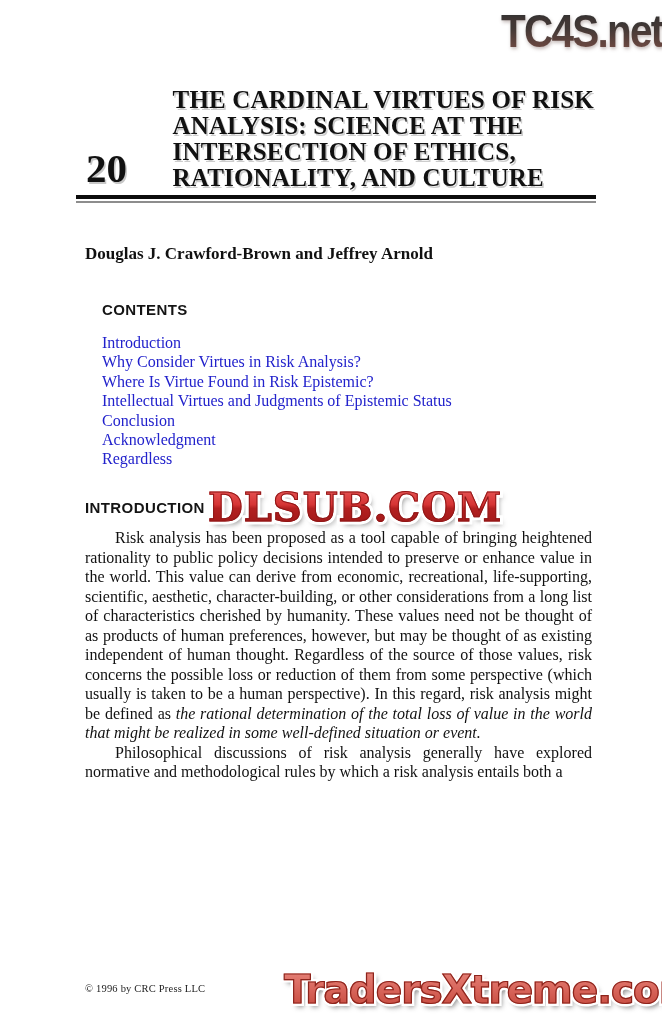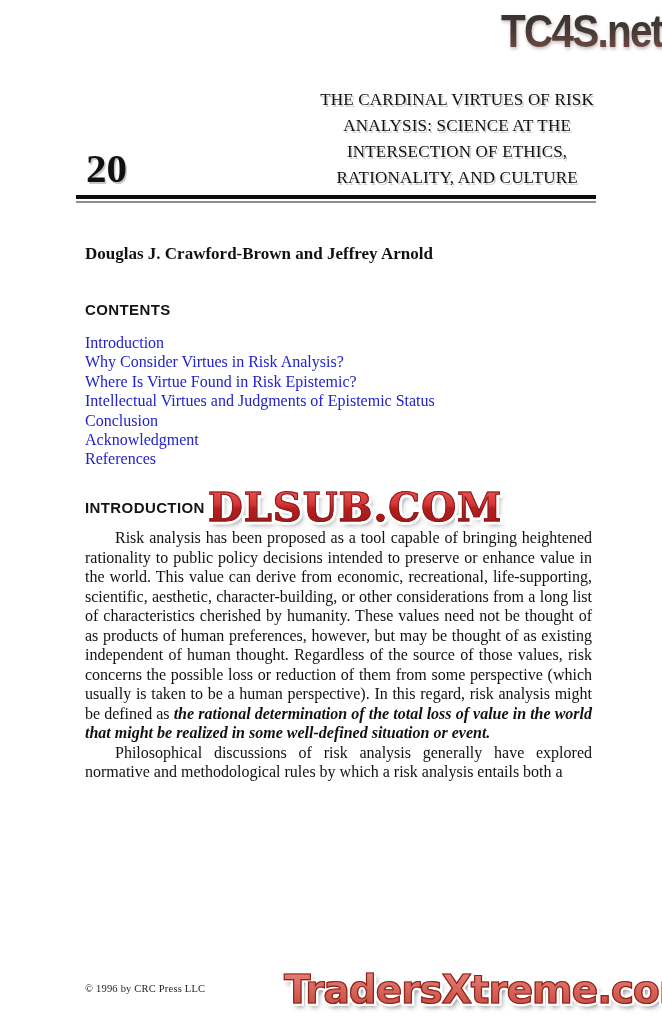--- a/index.html
+++ b/index.html
@@ -30,38 +30,38 @@
   }
 
   
   .chapter-number {
     position: absolute; left: 86px; top: 148px;
     font-weight: bold; font-size: 41px; line-height: 1;
     text-shadow: 1.5px 1.5px 0 rgba(130,130,130,0.45);
   }
   .chapter-title {
     position: absolute; right: 68px; top: 87px;
-    text-align: center;
-    font-weight: normal; font-size: 17px; line-height: 26px;
+    text-align: left;
+    font-weight: bold; font-size: 25px; line-height: 26px;
     letter-spacing: 0.2px;
     text-shadow: 1.5px 1.5px 0 rgba(130,130,130,0.4);
   }
   .rule {
     position: absolute; left: 76px; top: 195px; width: 520px;
   }
   .rule .bar-black { height: 4px; background: #0c0c0c; }
   .rule .bar-gray  { height: 2px; background: #8d8d8d; margin-top: 2px; }
 
   .authors {
     position: absolute; left: 85px; top: 244px;
     font-weight: bold; font-size: 17px;
   }
 
   
-  .contents { position: absolute; left: 85px; top: 301px; }
+  .contents { position: absolute; left: 102px; top: 301px; }
   .sans-heading {
     font-family: "Liberation Sans", sans-serif;
     font-weight: bold; font-size: 15px; letter-spacing: 0.4px;
     color: #141414;
   }
   .toc { list-style: none; margin: 15px 0 0 0; padding: 0; }
   .toc li {
     font-size: 16px; line-height: 19.4px;
     color: #2222cc;
   }
@@ -69,21 +69,21 @@
 
   
   .intro-heading { position: absolute; left: 85px; top: 499px; }
 
   .body-text {
     position: absolute; left: 85px; top: 528px; width: 507px;
     font-size: 16px; line-height: 19.5px;
     text-align: justify;
   }
   .body-text p { margin: 0; text-indent: 30px; }
-  .body-text em { font-style: italic; font-weight: bold; }
+  .body-text em { font-style: italic; }
 
   
   .copyright {
     position: absolute; left: 85px; top: 983px;
     font-size: 10.5px; letter-spacing: 0.2px; color: #1c1c1c;
   }
 
   
   .stamp { position: absolute; z-index: 5; }
   .stamp .layer { position: absolute; left: 0; top: 0; white-space: nowrap; }
@@ -147,21 +147,21 @@
 
 <div class="contents">
   <div class="sans-heading">CONTENTS</div>
   <ul class="toc">
     <li><span>Introduction</span></li>
     <li><span>Why Consider Virtues in Risk Analysis?</span></li>
     <li><span>Where Is Virtue Found in Risk Epistemic?</span></li>
     <li><span>Intellectual Virtues and Judgments of Epistemic Status</span></li>
     <li><span>Conclusion</span></li>
     <li><span>Acknowledgment</span></li>
-    <li><span>References</span></li>
+    <li><span>Regardless</span></li>
   </ul>
 </div>
 
 <div class="sans-heading intro-heading">INTRODUCTION</div>
 
 <div class="stamp wm-dlsub">
   <span class="layer back">DLSUB.COM</span>
   <span class="layer front">DLSUB.COM</span>
 </div>
 

